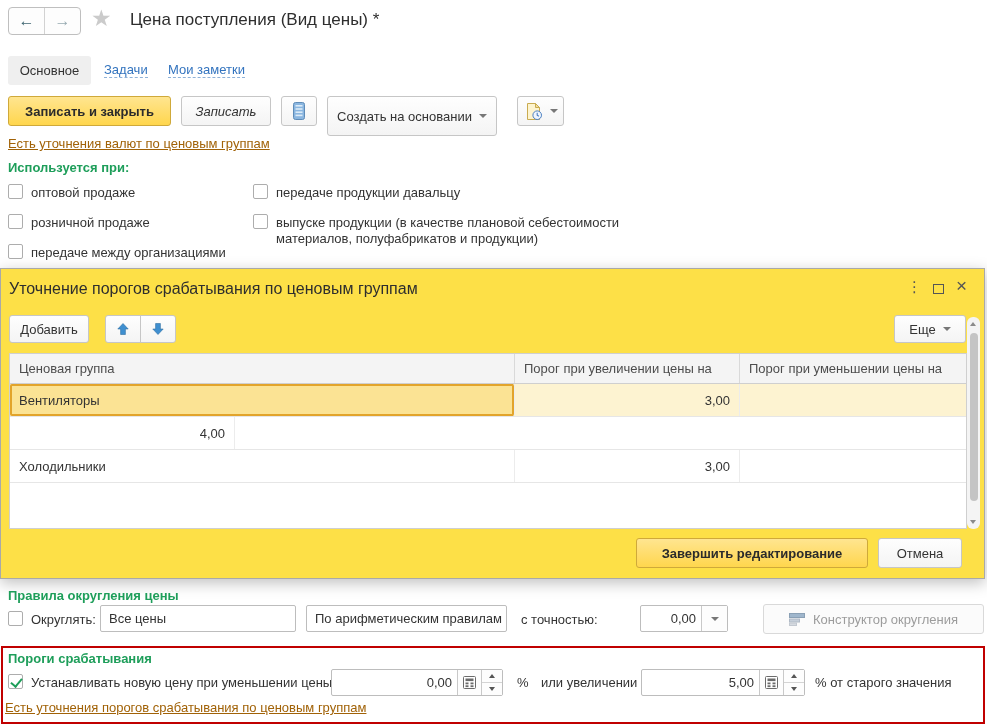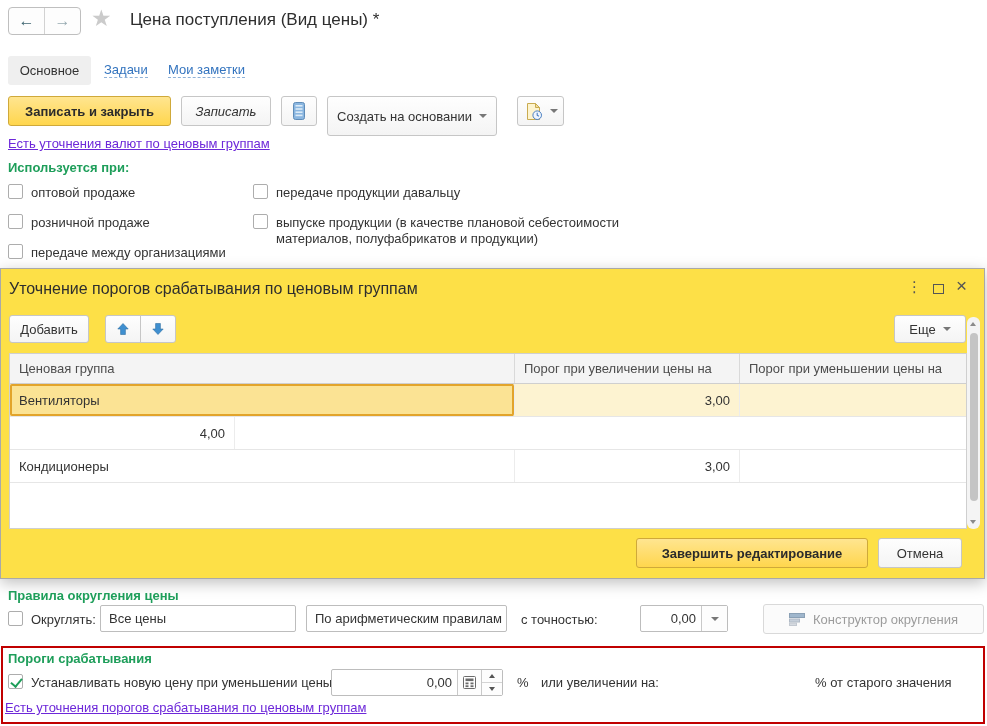--- a/index.html
+++ b/index.html
@@ -11,21 +11,21 @@
   .btn {
     position:absolute; display:flex; align-items:center; justify-content:center;
     background:linear-gradient(#fefefe,#f4f4f4); border:1px solid #c6c6c6; border-radius:3px;
     font-size:13px; color:#333; cursor:pointer; white-space:nowrap;
   }
   .btn.yellow { background:linear-gradient(#ffe590,#ffd64d); border-color:#cfa93a; font-weight:bold; color:#2b2b2b; }
   .btn.disabled { background:#fbfbfb; border-color:#d9d9d9; color:#9c9c9c; cursor:default; }
   .caret { display:inline-block; width:0; height:0; border-left:4px solid transparent; border-right:4px solid transparent; border-top:4px solid #777; margin-left:7px; }
   .lbl { position:absolute; font-size:13px; color:#333; white-space:nowrap; }
   .green-h { position:absolute; font-size:13px; font-weight:bold; color:#1e9e5a; white-space:nowrap; }
-  .glink { position:absolute; font-size:13px; color:#6d28d9; text-decoration:underline; cursor:pointer; white-space:nowrap; }
+  .glink { position:absolute; font-size:13px; color:#a16207; text-decoration:underline; cursor:pointer; white-space:nowrap; }
   .cb { position:absolute; width:15px; height:15px; background:#fff; border:1px solid #adadad; border-radius:2px; cursor:pointer; }
   .cb.checked::after { content:""; position:absolute; left:4px; top:1px; width:5px; height:9px;
     border:solid #1e9e5a; border-width:0 2px 2px 0; transform:rotate(40deg); }
   .field { position:absolute; display:flex; align-items:center; background:#fff; border:1px solid #bdbdbd; border-radius:2px; font-size:13px; color:#333; padding-left:8px; }
 
   
   .numctl { position:absolute; display:flex; align-items:stretch; background:#fff; border:1px solid #bdbdbd; border-radius:2px; }
   .numctl .numval { flex:1; display:flex; align-items:center; justify-content:flex-end; padding-right:5px; font-size:13px; color:#333; }
   .numctl .seg { display:flex; align-items:center; justify-content:center; border-left:1px solid #c9c9c9; cursor:pointer; background:#fdfdfd; }
   .numctl .seg.calc { width:24px; }
@@ -173,21 +173,21 @@
       <div class="trow selected">
         <div class="tc c1 active-cell">Вентиляторы</div>
         <div class="tc c2 num">3,00</div>
         <div class="tc c3 num"></div>
       </div>
       <div class="trow">
         <div class="tc c2 num">4,00</div>
         <div class="tc c3 num"></div>
       </div>
       <div class="trow">
-        <div class="tc c1">Кондиционеры</div>
+        <div class="tc c1">Холодильники</div>
         <div class="tc c2 num">3,00</div>
         <div class="tc c3 num"></div>
       </div>
     </div>
 
     <div class="vscroll">
       <div class="sa" style="top:5px;">
           <div class="tri-up" style="border-bottom-color:#8a8a8a;"></div>
         </div>
       <div class="thumb"></div>
@@ -248,18 +248,41 @@
           </div>
         <div class="sp">
             <div class="tri-dn"></div>
           </div>
       </div>
     </div>
 
     <div class="lbl" style="left:514px;top:27px;">%</div>
     <div class="lbl" style="left:538px;top:27px;">или увеличении на:</div>
 
+    <div class="numctl" style="left:638px;top:21px;width:164px;height:27px;">
+      <div class="numval">5,00</div>
+      <div class="seg calc">
+        <span>
+          <svg class="icon-svg" width="13" height="13" viewBox="0 0 13 13">
+            <rect x="0.5" y="0.5" width="12" height="12" rx="1" fill="#fff" stroke="#6b6b6b"></rect>
+            <rect x="2.5" y="2.5" width="8" height="2.6" fill="#6b6b6b"></rect>
+            <rect x="2.5" y="6.5" width="3" height="1.8" fill="#6b6b6b"></rect>
+              <rect x="7.5" y="6.5" width="3" height="1.8" fill="#6b6b6b"></rect>
+            <rect x="2.5" y="9.3" width="3" height="1.8" fill="#6b6b6b"></rect>
+              <rect x="7.5" y="9.3" width="3" height="1.8" fill="#6b6b6b"></rect>
+          </svg>
+        </span>
+      </div>
+      <div class="spin">
+        <div class="sp up">
+            <div class="tri-up"></div>
+          </div>
+        <div class="sp">
+            <div class="tri-dn"></div>
+          </div>
+      </div>
+    </div>
 
     <div class="lbl" style="left:812px;top:27px;">% от старого значения</div>
     <div class="glink" style="left:2px;top:52px;">Есть уточнения порогов срабатывания по ценовым группам</div>
   </div>
 
 </div>
 
 </body></html>

